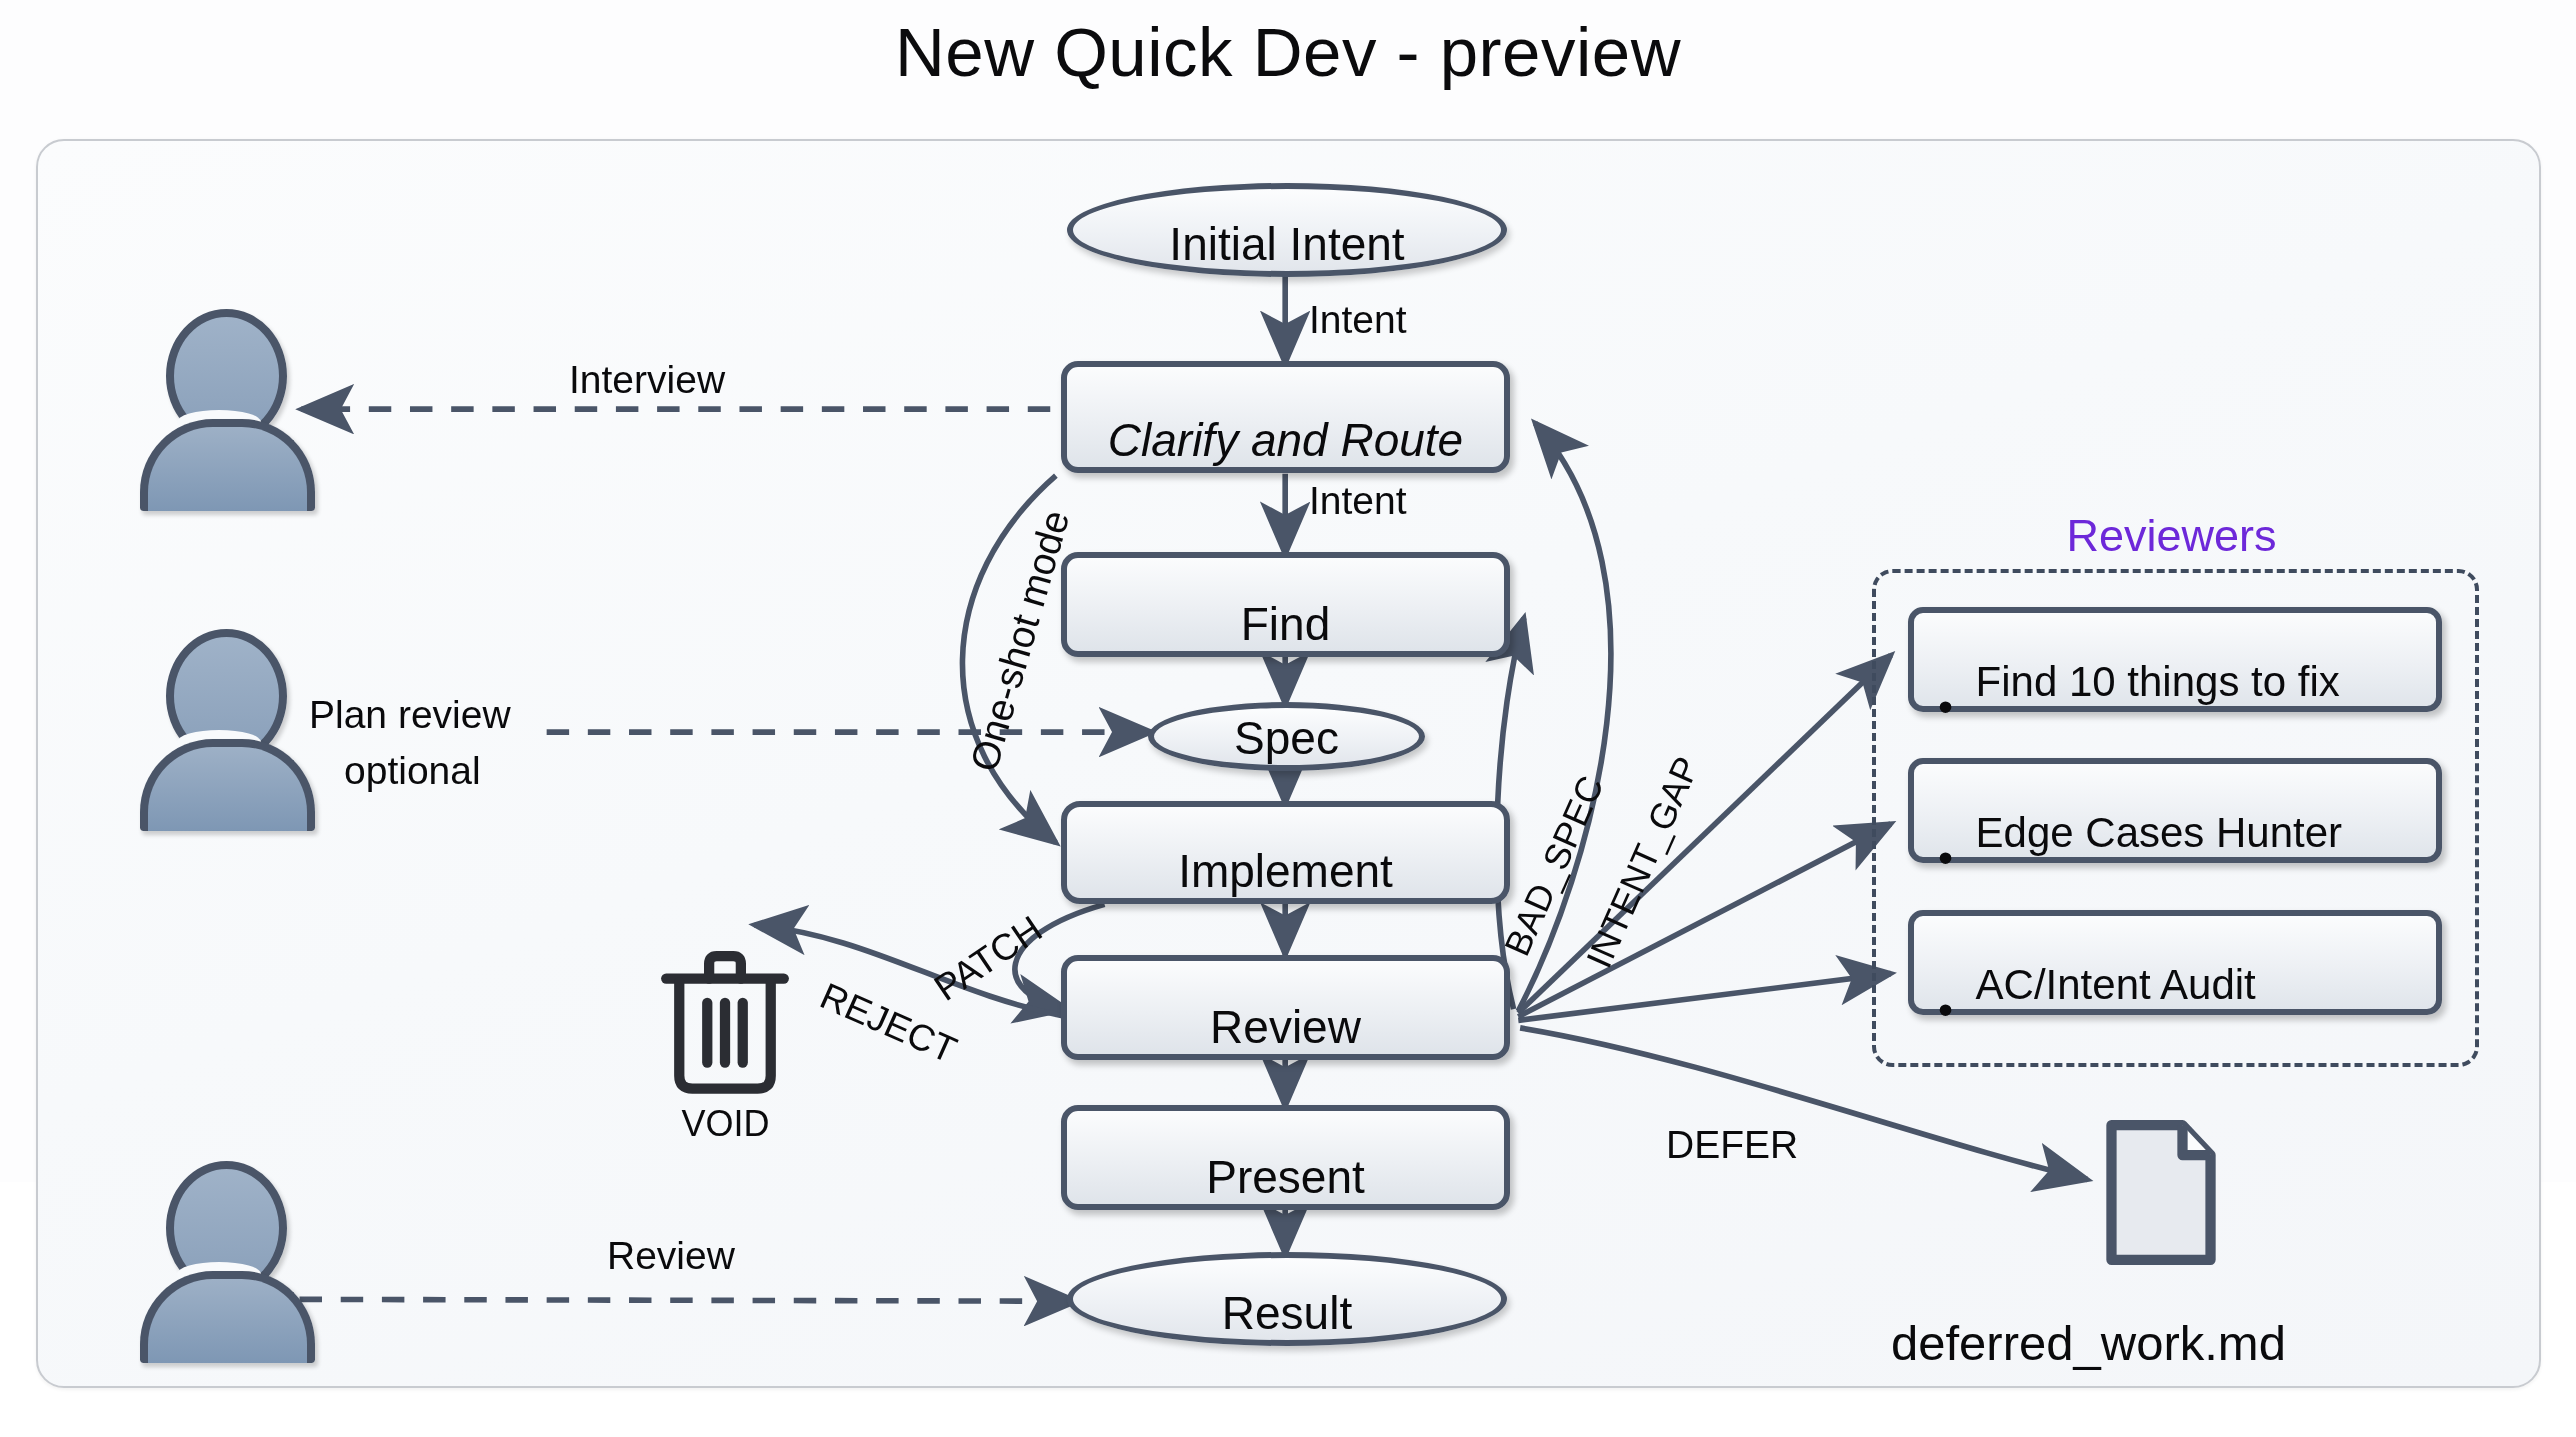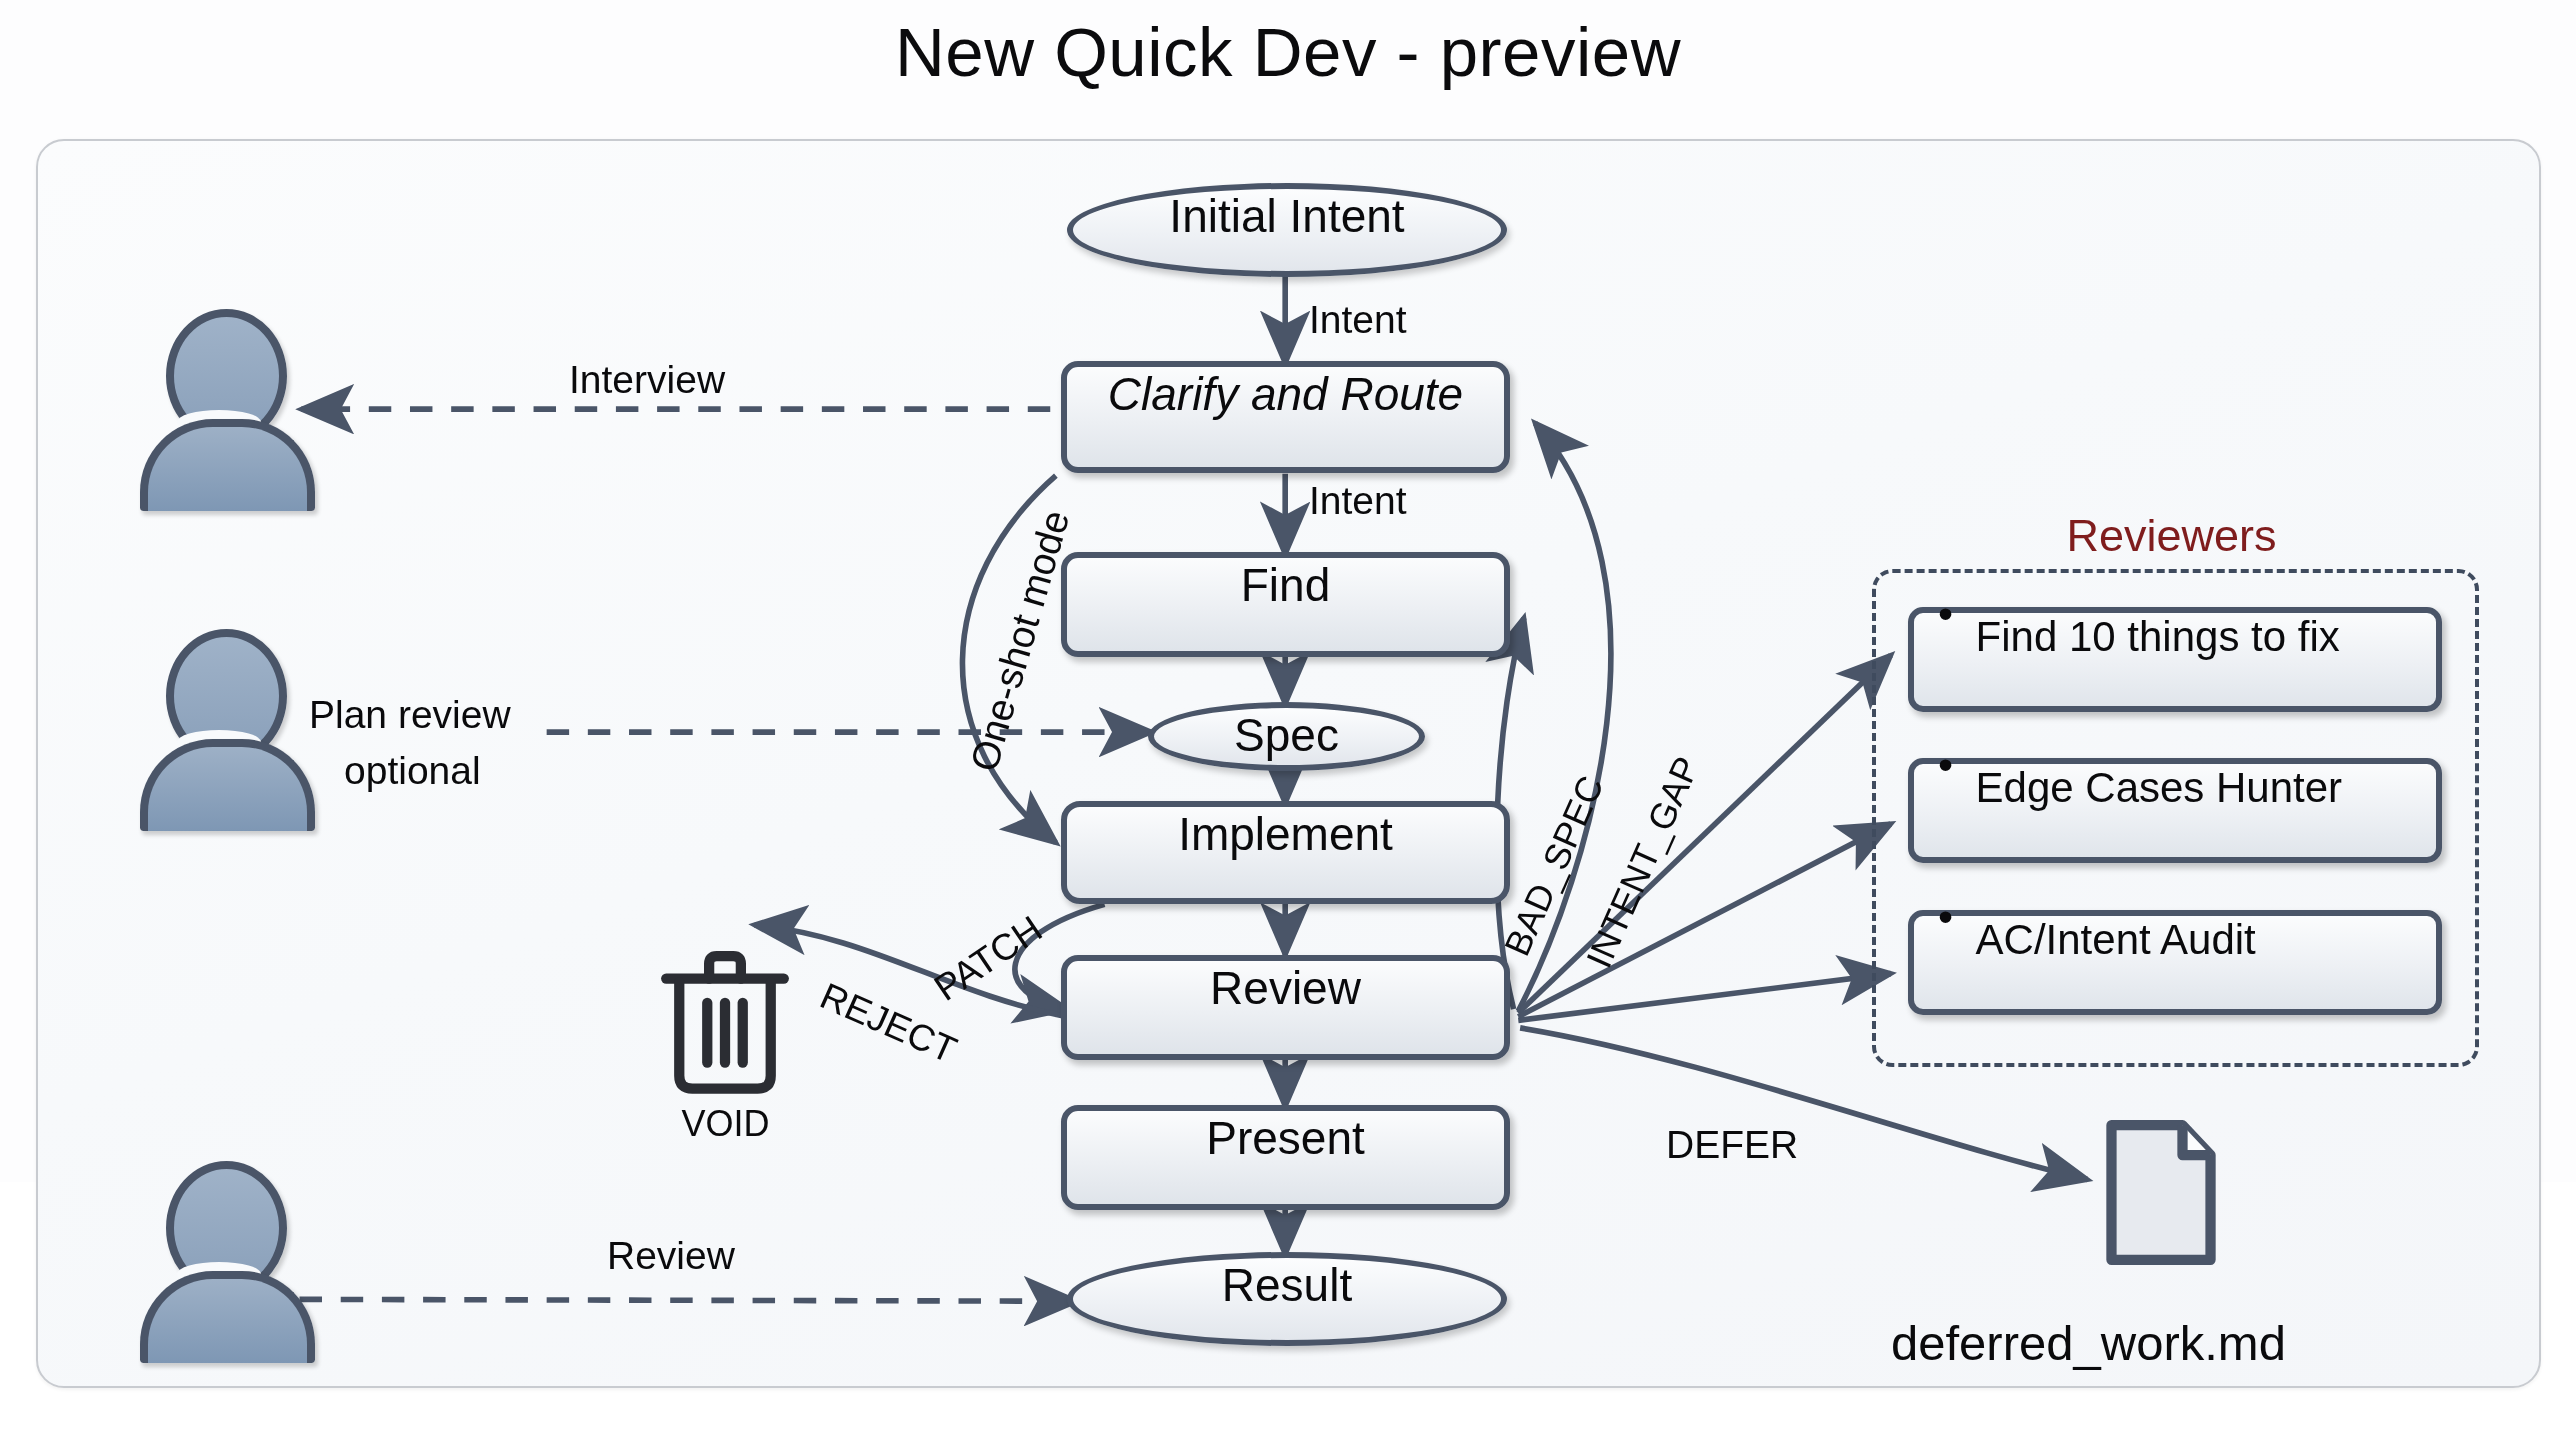--- a/index.html
+++ b/index.html
@@ -10,21 +10,21 @@
     font-size:69px;color:#0b0b0d;letter-spacing:0.5px;font-weight:400;
   }
   #frame{
     position:absolute;left:36px;top:139px;width:2501px;height:1245px;
     border:2.8px solid #c8cbd0;border-radius:28px;
     background:linear-gradient(160deg,#fbfcfd 0%,#f7f9fb 45%,#f4f6f9 100%);
     box-shadow:0 1.9px 3.7px rgba(0,0,0,0.05);
   }
   svg#edges{position:absolute;left:0;top:0;width:2576px;height:1438px;pointer-events:none;}
 
-  .node{position:absolute;box-sizing:border-box;display:flex;align-items:flex-start;justify-content:center;}
+  .node{position:absolute;box-sizing:border-box;display:flex;align-items:flex-end;justify-content:center;}
   .boxnode{
     border:6.6px solid #4a5568;border-radius:17px;
     background:linear-gradient(180deg,#fbfcfd 0%,#eceff3 55%,#dfe4ea 100%);
     box-shadow:3.7px 4.7px 6.6px rgba(0,0,0,0.22);
     font-size:46px;color:#0a0a0c;
   }
   .ellnode{
     border:6.6px solid #4a5568;border-radius:50%;
     background:linear-gradient(180deg,#fcfdfe 0%,#eef1f5 55%,#e2e6ec 100%);
     box-shadow:2.8px 4.7px 6.6px rgba(0,0,0,0.20);
@@ -37,21 +37,21 @@
     font-size:42px;color:#0a0a0c;
     justify-content:flex-start;padding-left:24px;
   }
   .revbox .bullet{font-size:43px;line-height:0;margin-right:22.5px;color:#0a0a0c;}
   #reviewers-group{
     position:absolute;left:1872px;top:569px;width:599px;height:490px;
     border:4.7px dashed #3f4b5e;border-radius:20.6px;background:transparent;
   }
   #reviewers-title{
     position:absolute;left:1872px;top:510px;width:599px;text-align:center;
-    font-size:45px;color:#7f1d1d;
+    font-size:45px;color:#6d28d9;
   }
 
   .edgelabel{position:absolute;font-size:39px;color:#0a0a0c;white-space:nowrap;}
   .rot{transform-origin:left top;}
 
   .actor{position:absolute;width:159px;height:192px;}
   .actor .head{
     position:absolute;left:26px;top:0;width:105px;height:118px;border-radius:50%;
     border:8.4px solid #4a5568;
     background:linear-gradient(180deg,#9fb2c8 0%,#8aa0ba 100%);

